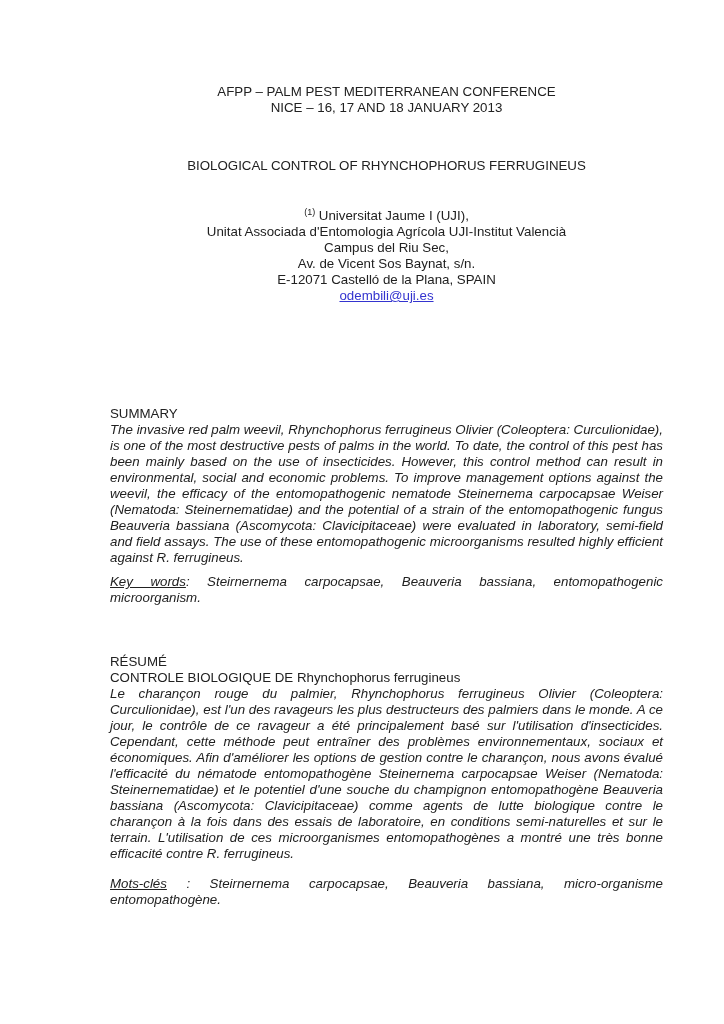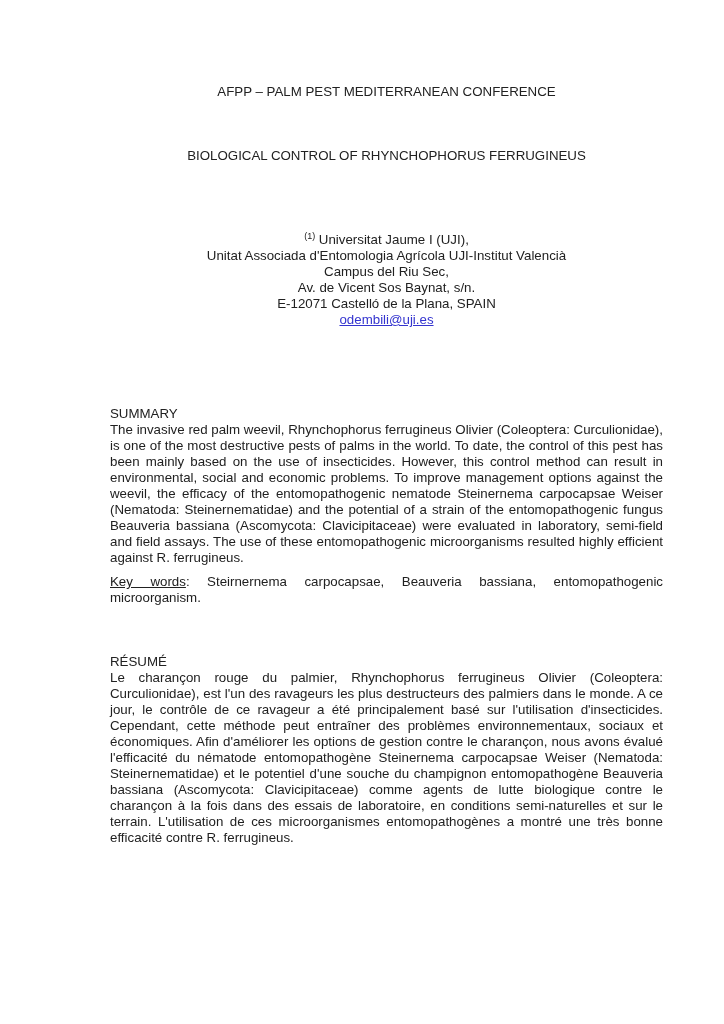--- a/index.html
+++ b/index.html
@@ -25,25 +25,25 @@
     background: var(--page-bg);
     overflow: hidden;
     margin-left: 24px;
   }
   .block {
     position: absolute;
     left: 86px;
     width: 553px;
   }
   .center { text-align: center; }
-  .just { text-align: justify; margin: 0; }
+  .just { text-align: justify; margin: 0; font-style: italic; }
   .header-block    { top: 84px; }
-  .title-block     { top: 148px; }
+  .title-block     { top: 158px; }
   .authors-block   { top: 181px; }
-  .affil-block     { top: 232px; }
+  .affil-block     { top: 208px; }
   .summary-block   { top: 406px; }
   .keywords-en     { top: 574px; }
   .resume-block    { top: 654px; }
   .keywords-fr     { top: 876px; }
   sup {
     font-size: 9px;
     line-height: 0;
     vertical-align: super;
   }
   .authors-block sup { margin: 0 1px 0 3px; }
@@ -56,20 +56,21 @@
   }
   p { margin: 0; }
 </style>
 </head>
 <body>
 
 <div class="page">
 
   <div class="block center header-block">
     <div>AFPP – PALM PEST MEDITERRANEAN CONFERENCE</div>
+    <div>NICE – 16, 17 AND 18 JANUARY 2013</div>
   </div>
 
   <div class="block center title-block">BIOLOGICAL CONTROL OF RHYNCHOPHORUS FERRUGINEUS</div>
 
 
   <div class="block center affil-block">
     <div><sup>(1)</sup>
       <span>Universitat Jaume I (UJI),</span></div>
     <div>Unitat Associada d'Entomologia Agrícola UJI-Institut Valencià</div>
     <div>Campus del Riu Sec,</div>
@@ -80,17 +81,19 @@
 
   <div class="block summary-block">
     <div>SUMMARY</div>
     <p class="just">The invasive red palm weevil, Rhynchophorus ferrugineus Olivier (Coleoptera: Curculionidae), is one of the most destructive pests of palms in the world. To date, the control of this pest has been mainly based on the use of insecticides. However, this control method can result in environmental, social and economic problems. To improve management options against the weevil, the efficacy of the entomopathogenic nematode Steinernema carpocapsae Weiser (Nematoda: Steinernematidae) and the potential of a strain of the entomopathogenic fungus Beauveria bassiana (Ascomycota: Clavicipitaceae) were evaluated in laboratory, semi-field and field assays. The use of these entomopathogenic microorganisms resulted highly efficient against R. ferrugineus.</p>
   </div>
 
   <p class="block just keywords-en"><span class="u">Key words</span><span>: Steirnernema carpocapsae, Beauveria bassiana, entomopathogenic microorganism.</span></p>
 
   <div class="block resume-block">
     <div>RÉSUMÉ</div>
+    <div>CONTROLE BIOLOGIQUE DE Rhynchophorus ferrugineus</div>
     <p class="just">Le charançon rouge du palmier, Rhynchophorus ferrugineus Olivier (Coleoptera: Curculionidae), est l'un des ravageurs les plus destructeurs des palmiers dans le monde. A ce jour, le contrôle de ce ravageur a été principalement basé sur l'utilisation d'insecticides. Cependant, cette méthode peut entraîner des problèmes environnementaux, sociaux et économiques. Afin d'améliorer les options de gestion contre le charançon, nous avons évalué l'efficacité du nématode entomopathogène Steinernema carpocapsae Weiser (Nematoda: Steinernematidae) et le potentiel d'une souche du champignon entomopathogène Beauveria bassiana (Ascomycota: Clavicipitaceae) comme agents de lutte biologique contre le charançon à la fois dans des essais de laboratoire, en conditions semi-naturelles et sur le terrain. L'utilisation de ces microorganismes entomopathogènes a montré une très bonne efficacité contre R. ferrugineus.</p>
   </div>
 
+  <p class="block just keywords-fr"><span class="u">Mots-clés</span><span> : Steirnernema carpocapsae, Beauveria bassiana, micro-organisme entomopathogène.</span></p>
 
 </div>
 
 </body></html>

